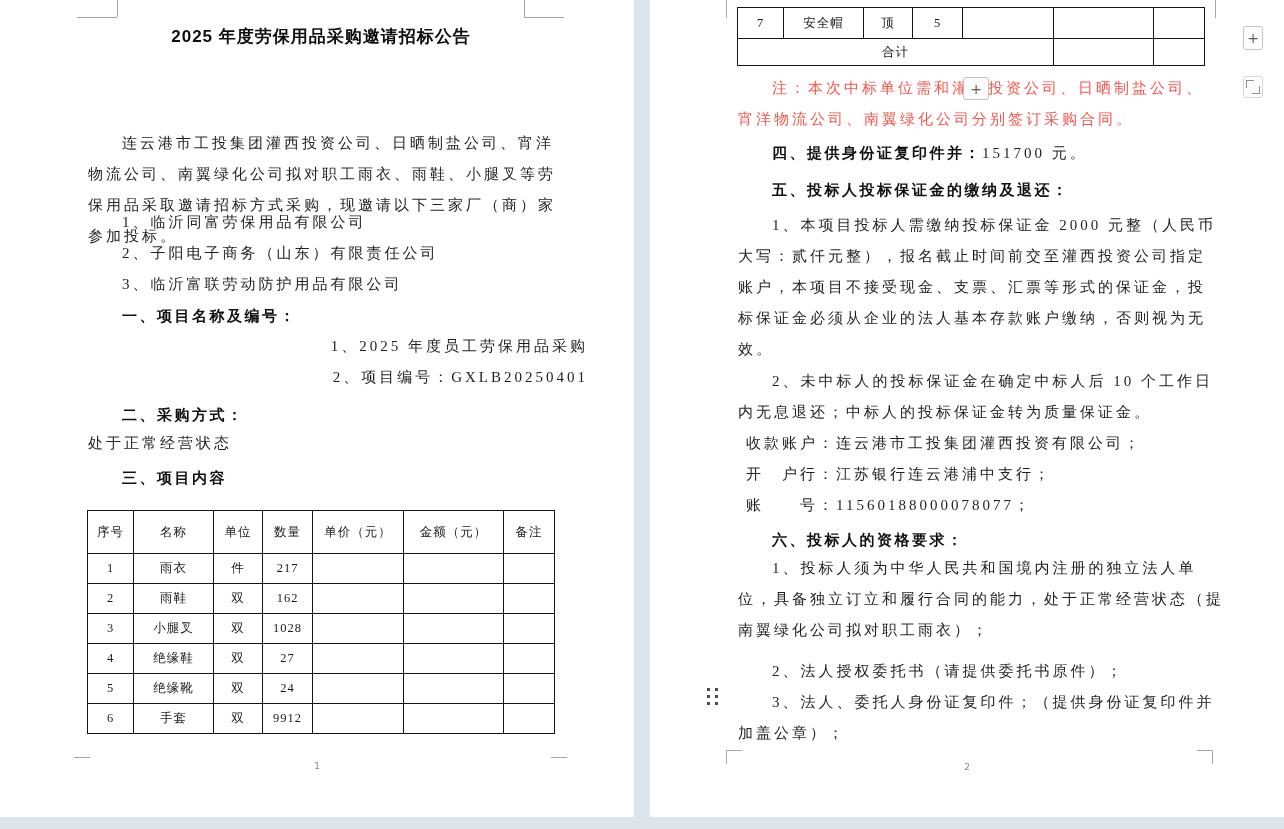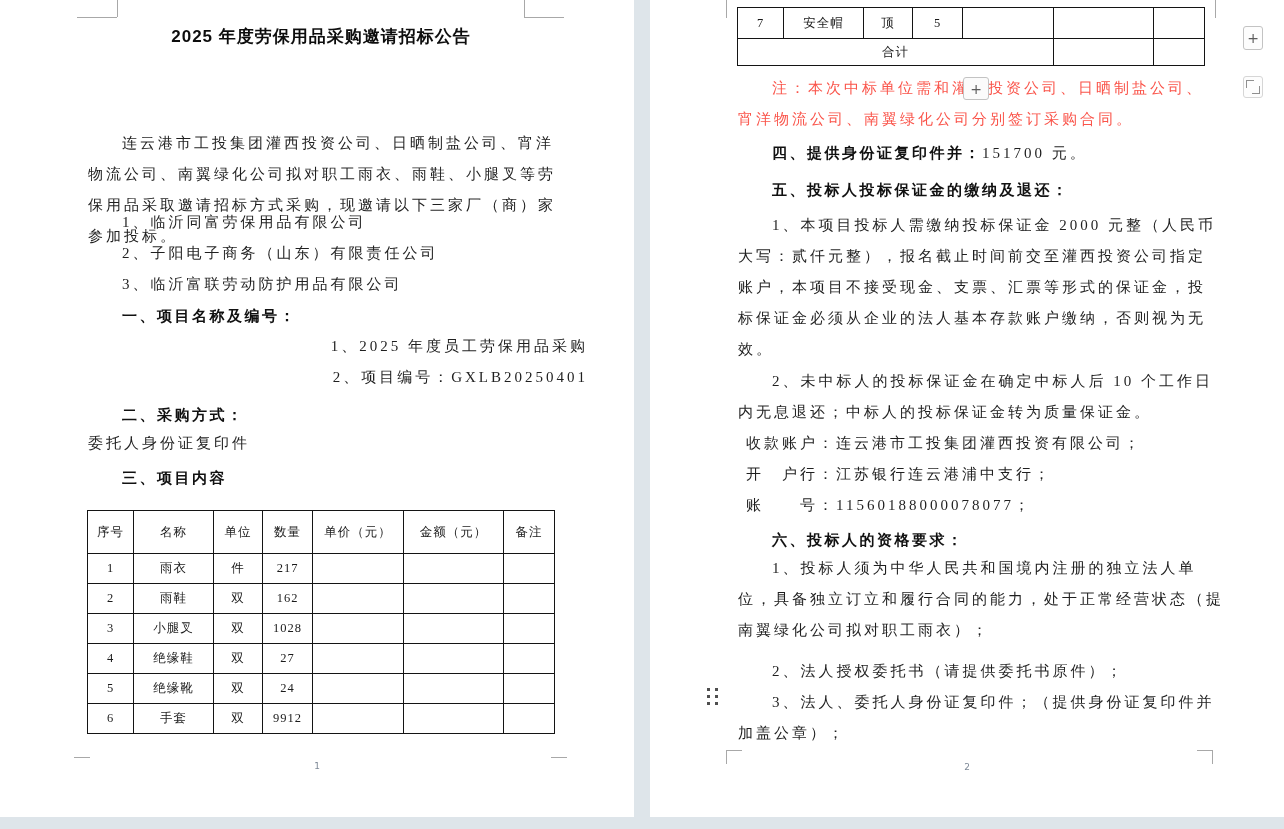--- a/index.html
+++ b/index.html
@@ -77,21 +77,21 @@
   </div>
 
   <div class="blk ln ind hd" style="top:300px;">一、项目名称及编号：</div>
 
   <div class="blk" style="top:331px;text-align:right;">
     <div class="ln ind">1、2025 年度员工劳保用品采购</div>
     <div class="ln ind">2、项目编号：GXLB20250401</div>
   </div>
 
   <div class="blk ln ind hd" style="top:399px;">二、采购方式：</div>
-  <div class="blk ln" style="top:428px;">委托人身份证复印件</div>
+  <div class="blk ln" style="top:428px;">处于正常经营状态</div>
 
   <div class="blk ln ind hd" style="top:462px;">三、项目内容</div>
 
   <table class="doc" style="top:510px;">
     <colgroup>
       <col style="width:46px">
         <col style="width:80px">
         <col style="width:49px">
         <col style="width:50px">
       <col style="width:91px">

